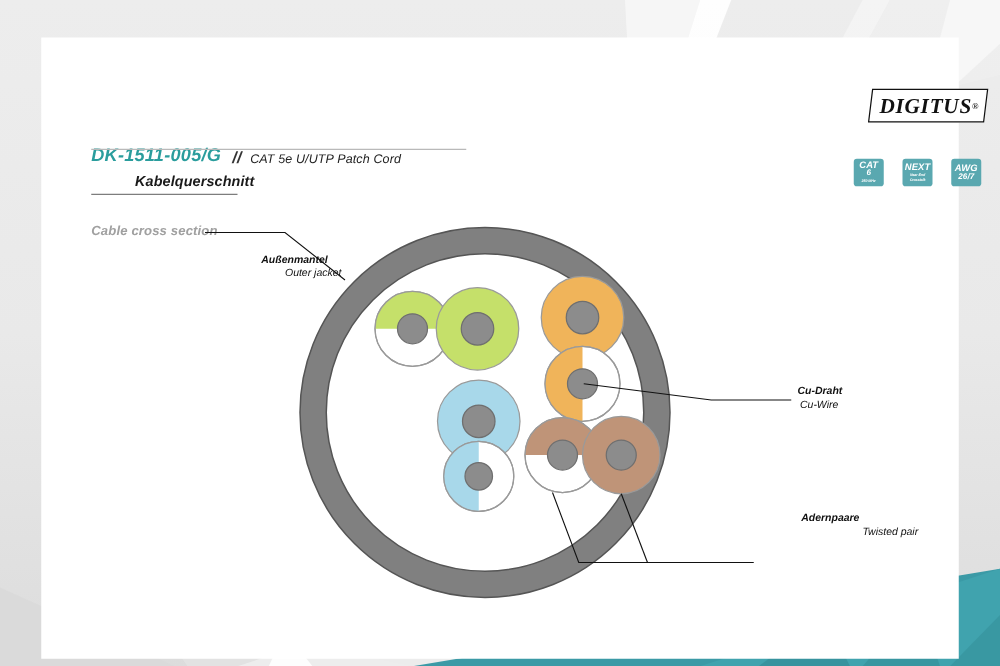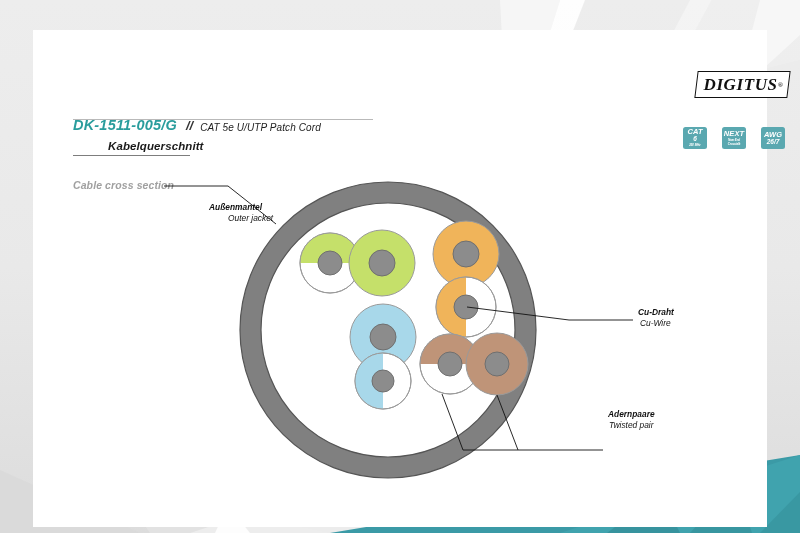--- a/index.html
+++ b/index.html
@@ -83,22 +83,22 @@
   }
 
   
   .callout{position:absolute;z-index:5;}
   .c-de{font-size:8.4px;font-weight:bold;color:#111;line-height:1.32;white-space:nowrap;}
   .c-en{font-size:8.4px;color:#111;line-height:1.32;white-space:nowrap;}
   .ca-outer{left:163px;top:172px;text-align:center;}
   .ca-outer .c-en{padding-right:2px;margin-left:32px;}
   .ca-cu{left:605px;top:277px;}
   .ca-cu .c-en{padding-left:2px;}
-  .ca-pair{left:575px;top:379px;}
-  .ca-pair .c-en{padding-left:1px;}
+  .ca-pair{left:608px;top:379px;}
+  .ca-pair .c-en{padding-left:1px;margin-left:48px;}
 
   #diagram{position:absolute;left:0;top:0;width:734px;height:463px;z-index:3;}
 </style>
 </head>
 <body>
 
 <svg id="bg" width="800" height="533" viewBox="0 0 800 533">
   <defs>
     <linearGradient id="bgg" x1="0" y1="0" x2="0" y2="1">
       <stop offset="0" stop-color="#ededed"></stop>

